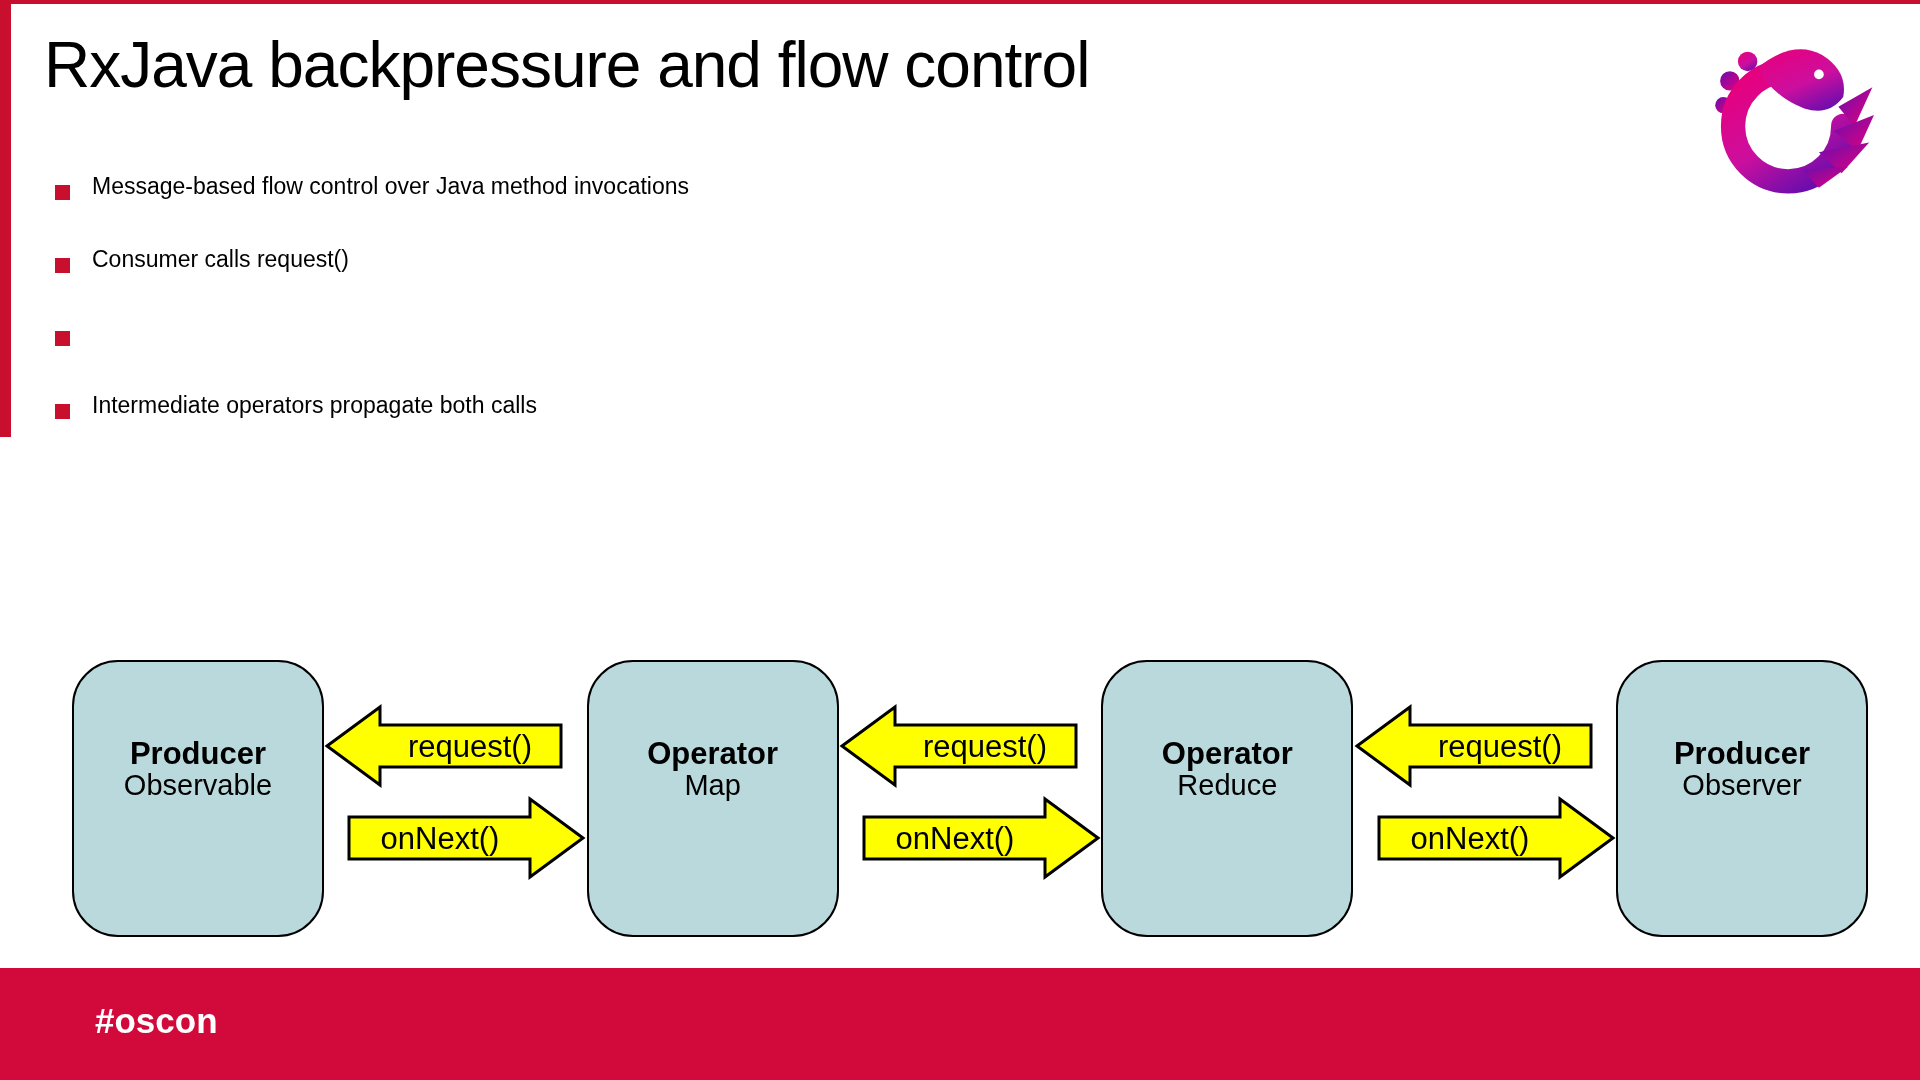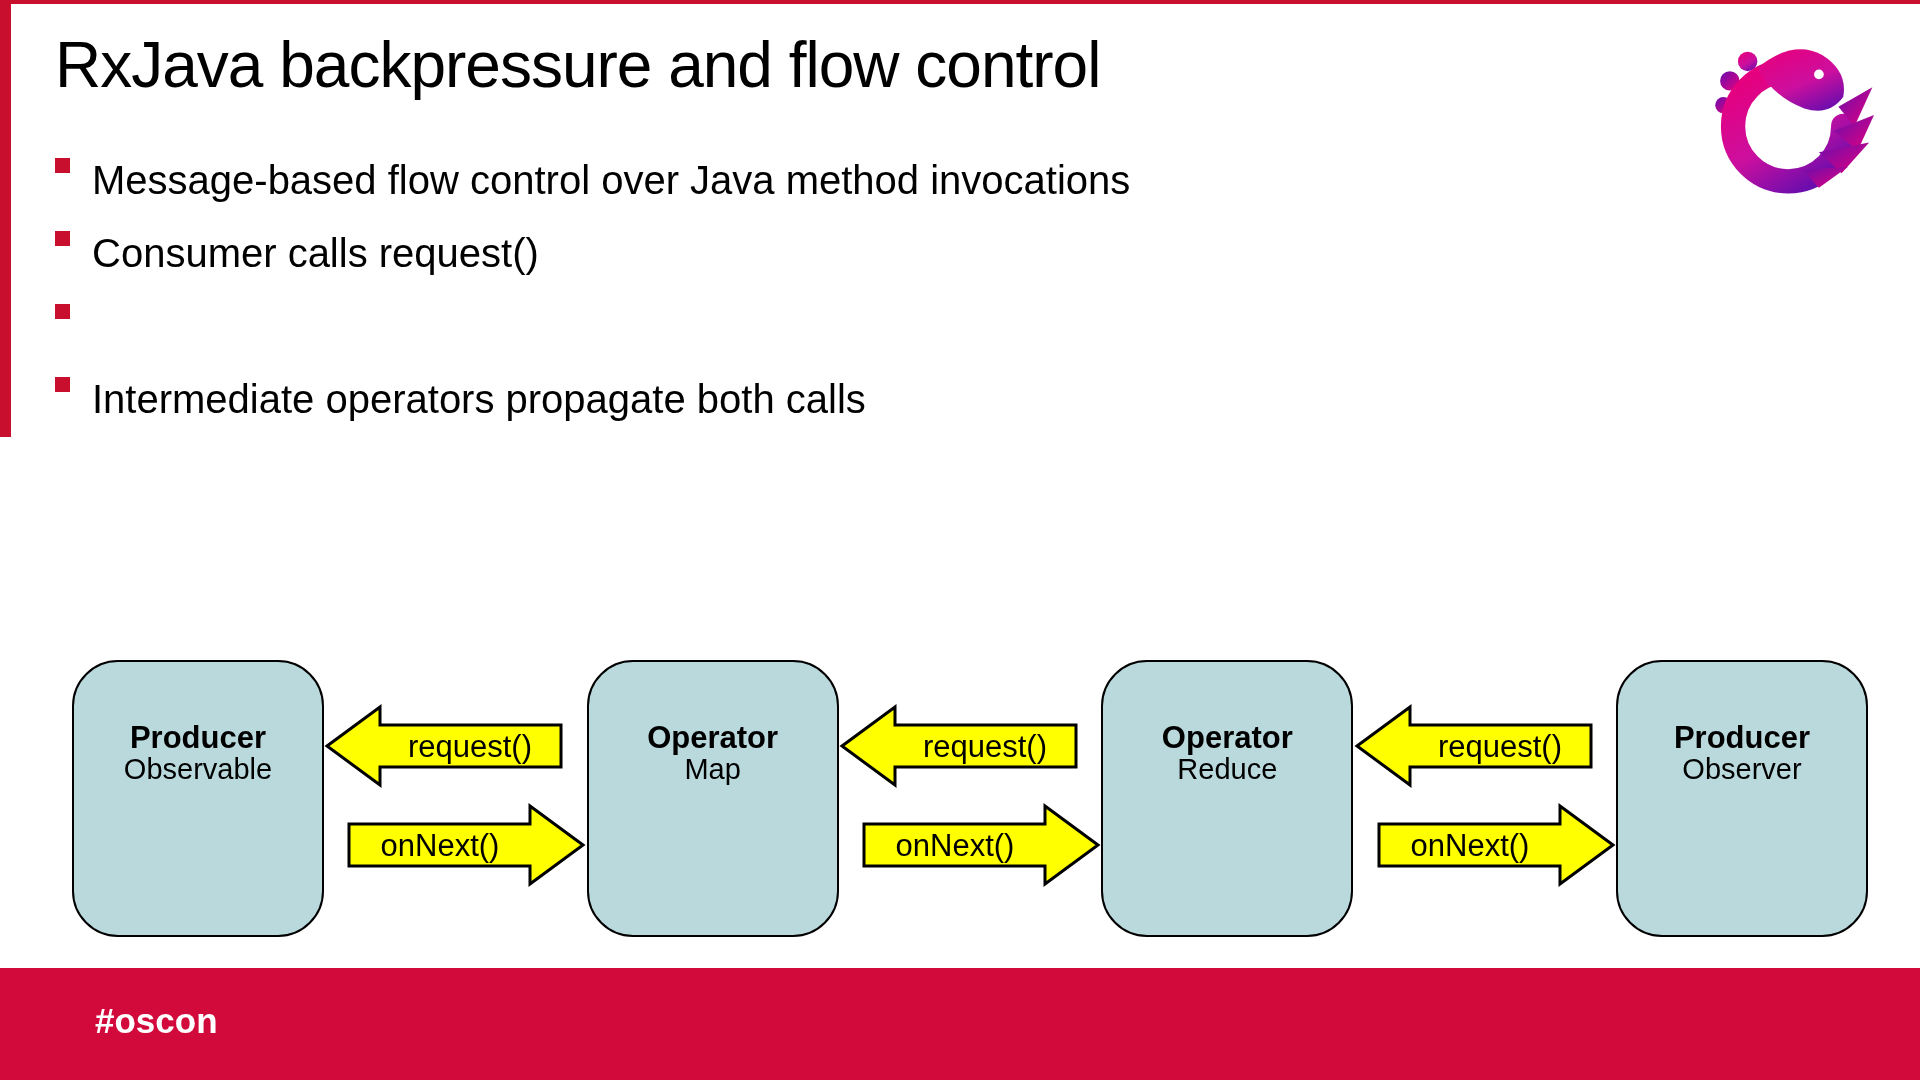--- a/index.html
+++ b/index.html
@@ -7,47 +7,47 @@
     position:relative;width:1920px;height:1080px;margin:0 auto;
     background:#ffffff;overflow:hidden;
     font-family:"Liberation Sans",sans-serif;color:var(--text-black,#000);
   }
   
   .top-rule{position:absolute;left:0;top:0;width:1920px;height:4px;background:var(--accent-red,#c8102e);}
   .left-rule{position:absolute;left:0;top:0;width:11px;height:437px;background:var(--accent-red,#c8102e);}
 
   
   .title{
-    position:absolute;left:55px;top:28px;margin:0;
+    position:absolute;left:44px;top:28px;margin:0;
     font-size:64px;font-weight:400;letter-spacing:-1px;color:#000;white-space:nowrap;
   }
 
   
   .logo{position:absolute;left:1712px;top:34px;width:162px;height:178px;}
 
   
   .bullets{position:absolute;left:55px;top:158px;margin:0;padding:0;list-style:none;}
-  .bullets li{display:flex;align-items:flex-start;height:42px;margin-bottom:31px;font-size:40px;white-space:nowrap;}
+  .bullets li{display:flex;align-items:flex-end;height:42px;margin-bottom:31px;font-size:23px;white-space:nowrap;}
   .sq{width:15px;height:15px;background:var(--accent-red,#c8102e);margin-right:22px;flex:none;}
 
   
   .diagram{
     position:absolute;left:72px;top:660px;width:1796px;height:277px;
     display:flex;justify-content:space-between;align-items:stretch;
   }
   .node{
     width:252px;height:277px;box-sizing:border-box;flex:none;
     background:var(--box-fill,#b9d9dd);border:2px solid #000;border-radius:46px;
-    display:flex;flex-direction:column;align-items:center;padding-top:60px;
+    display:flex;flex-direction:column;align-items:center;padding-top:76px;
   }
   .node-title{font-size:31px;font-weight:700;line-height:32px;}
   .node-sub{font-size:29px;font-weight:400;line-height:30px;}
   .links{
     width:262px;flex:none;display:flex;flex-direction:column;
-    padding-top:40px;box-sizing:border-box;gap:7px;
+    padding-top:40px;box-sizing:border-box;
   }
   .arrow{display:block;flex:none;}
   .arrow.back{align-self:flex-start;}
   .arrow.fwd{align-self:flex-end;}
   .arrow polygon{fill:var(--arrow-yellow,#ff0);stroke:#000;stroke-width:3px;stroke-linejoin:miter;}
   .arrow text{font-family:"Liberation Sans",sans-serif;font-size:31px;fill:#000;}
 
   
   .footer{position:absolute;left:0;top:968px;width:1920px;height:112px;background:var(--footer-red,#d20a3c);}
   .hashtag{position:absolute;left:95px;top:33px;font-size:35px;font-weight:700;color:var(--footer-text-white,#fff);}

